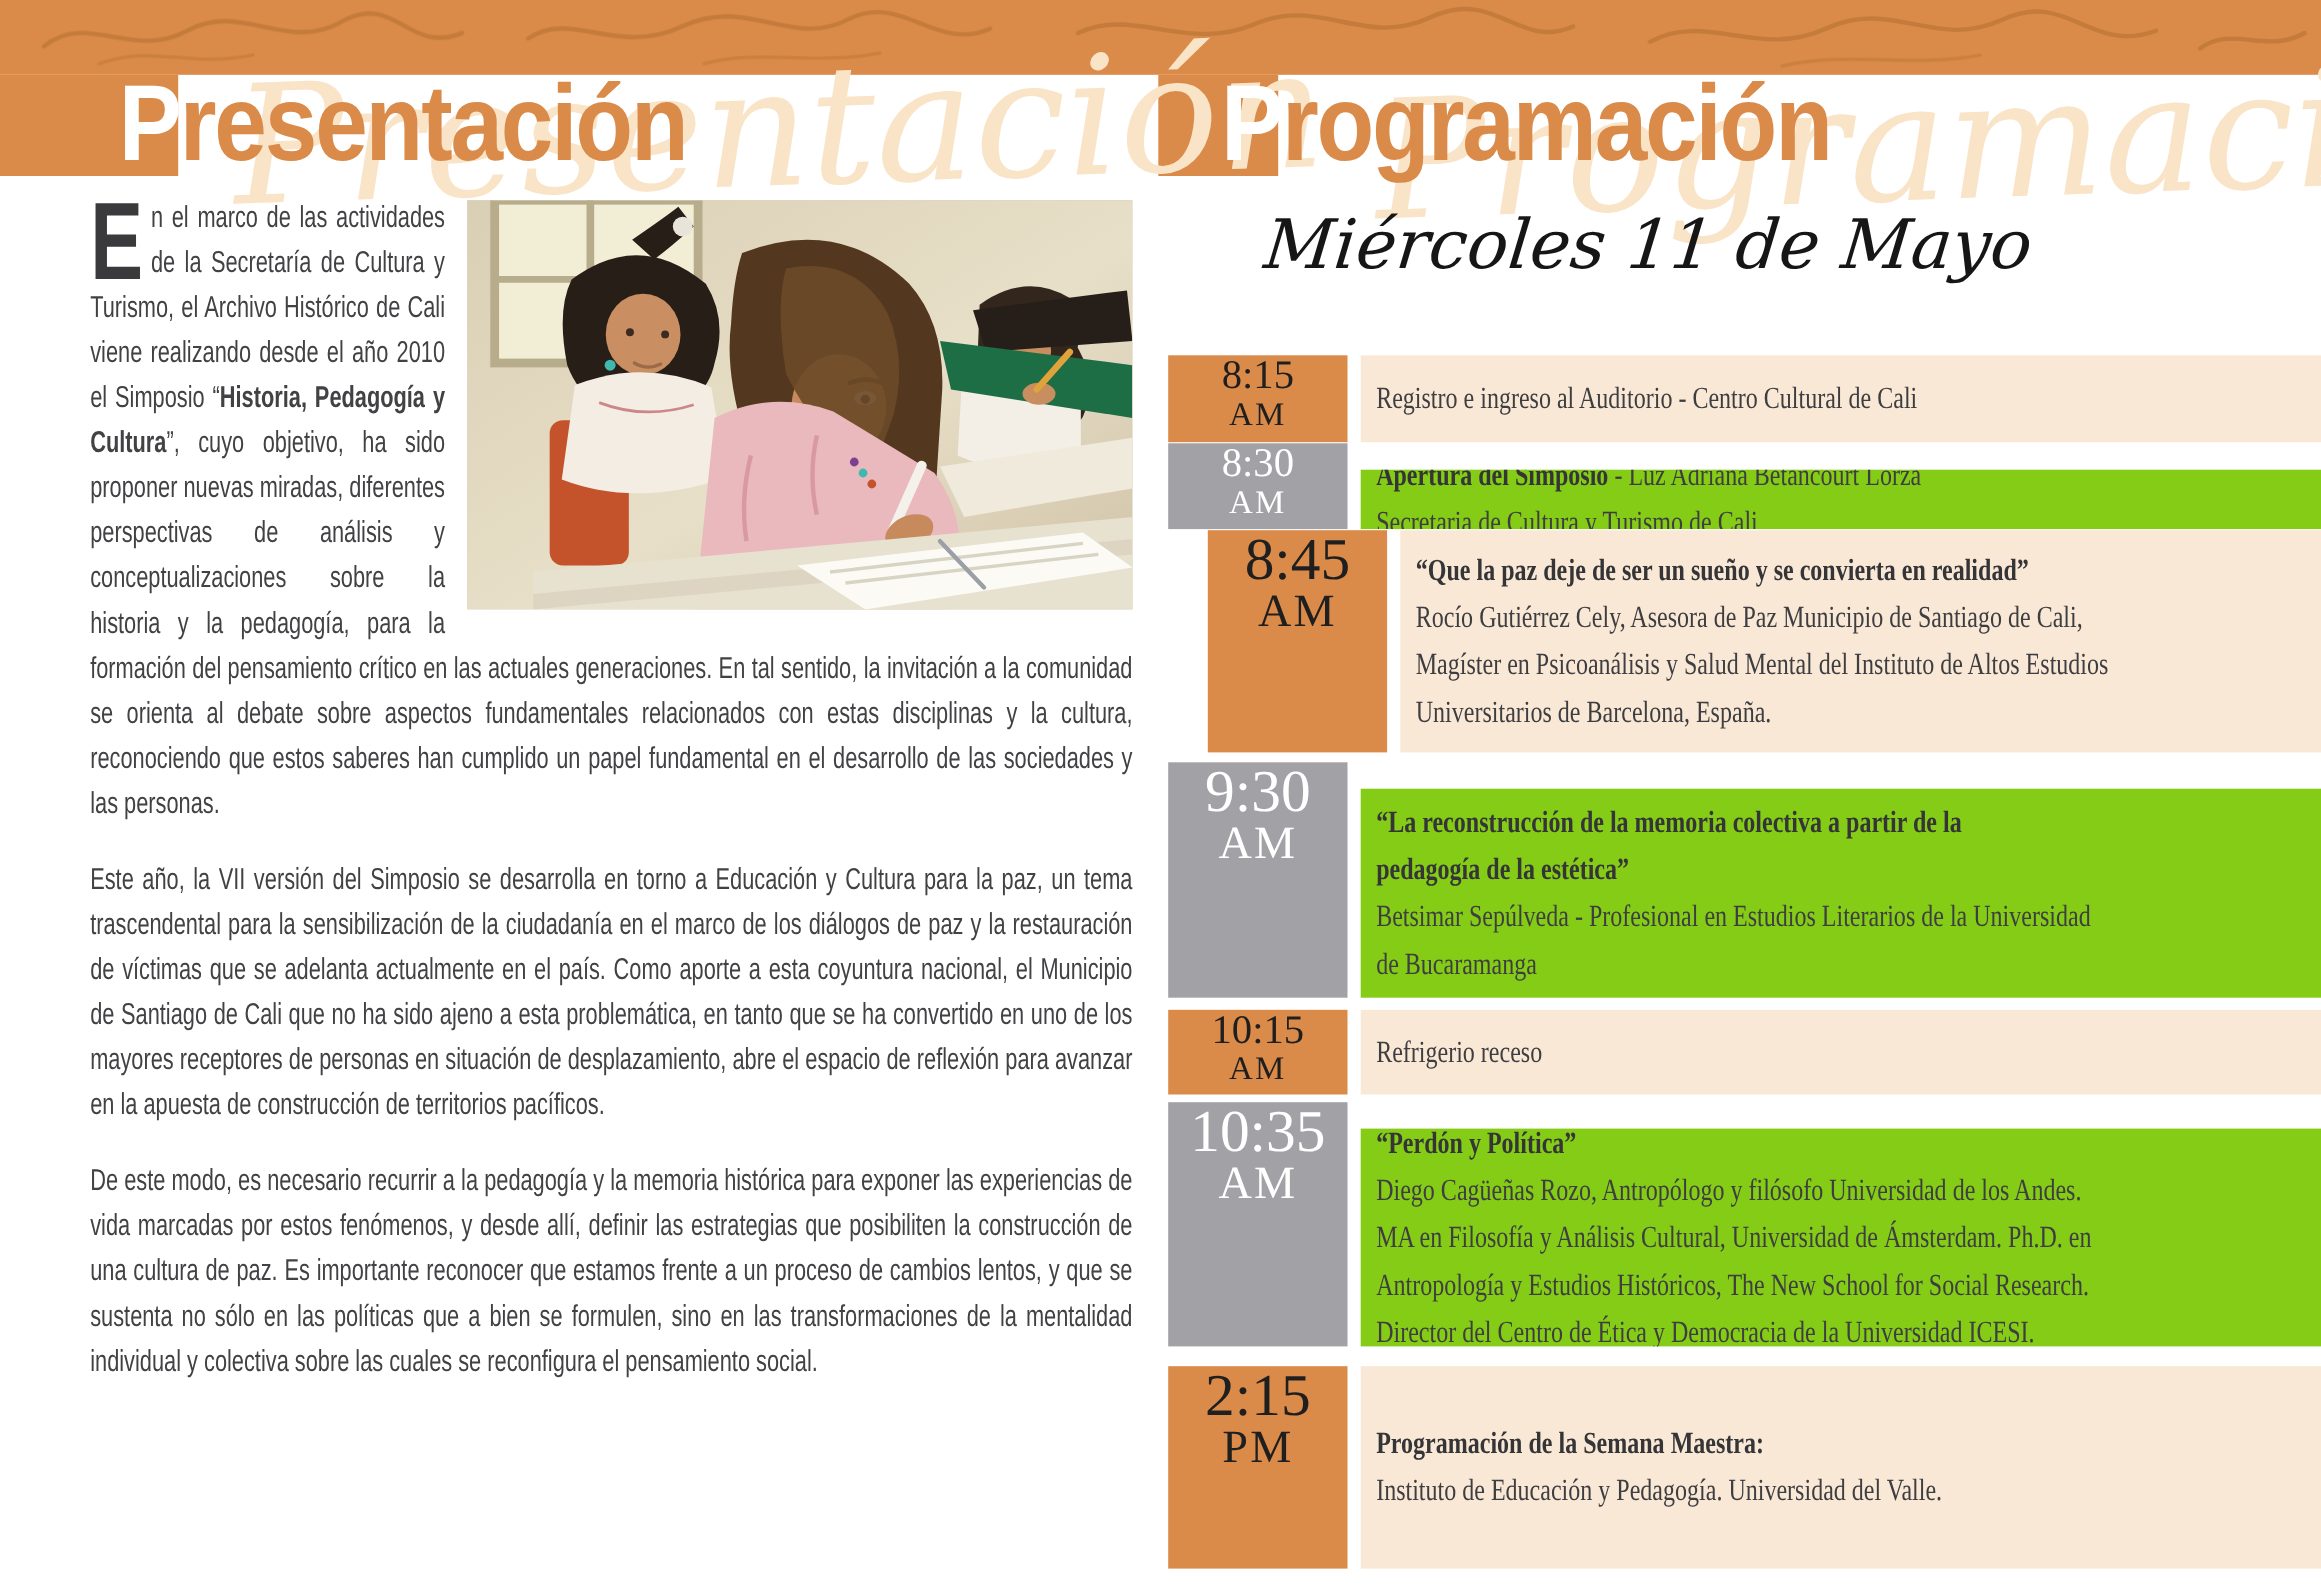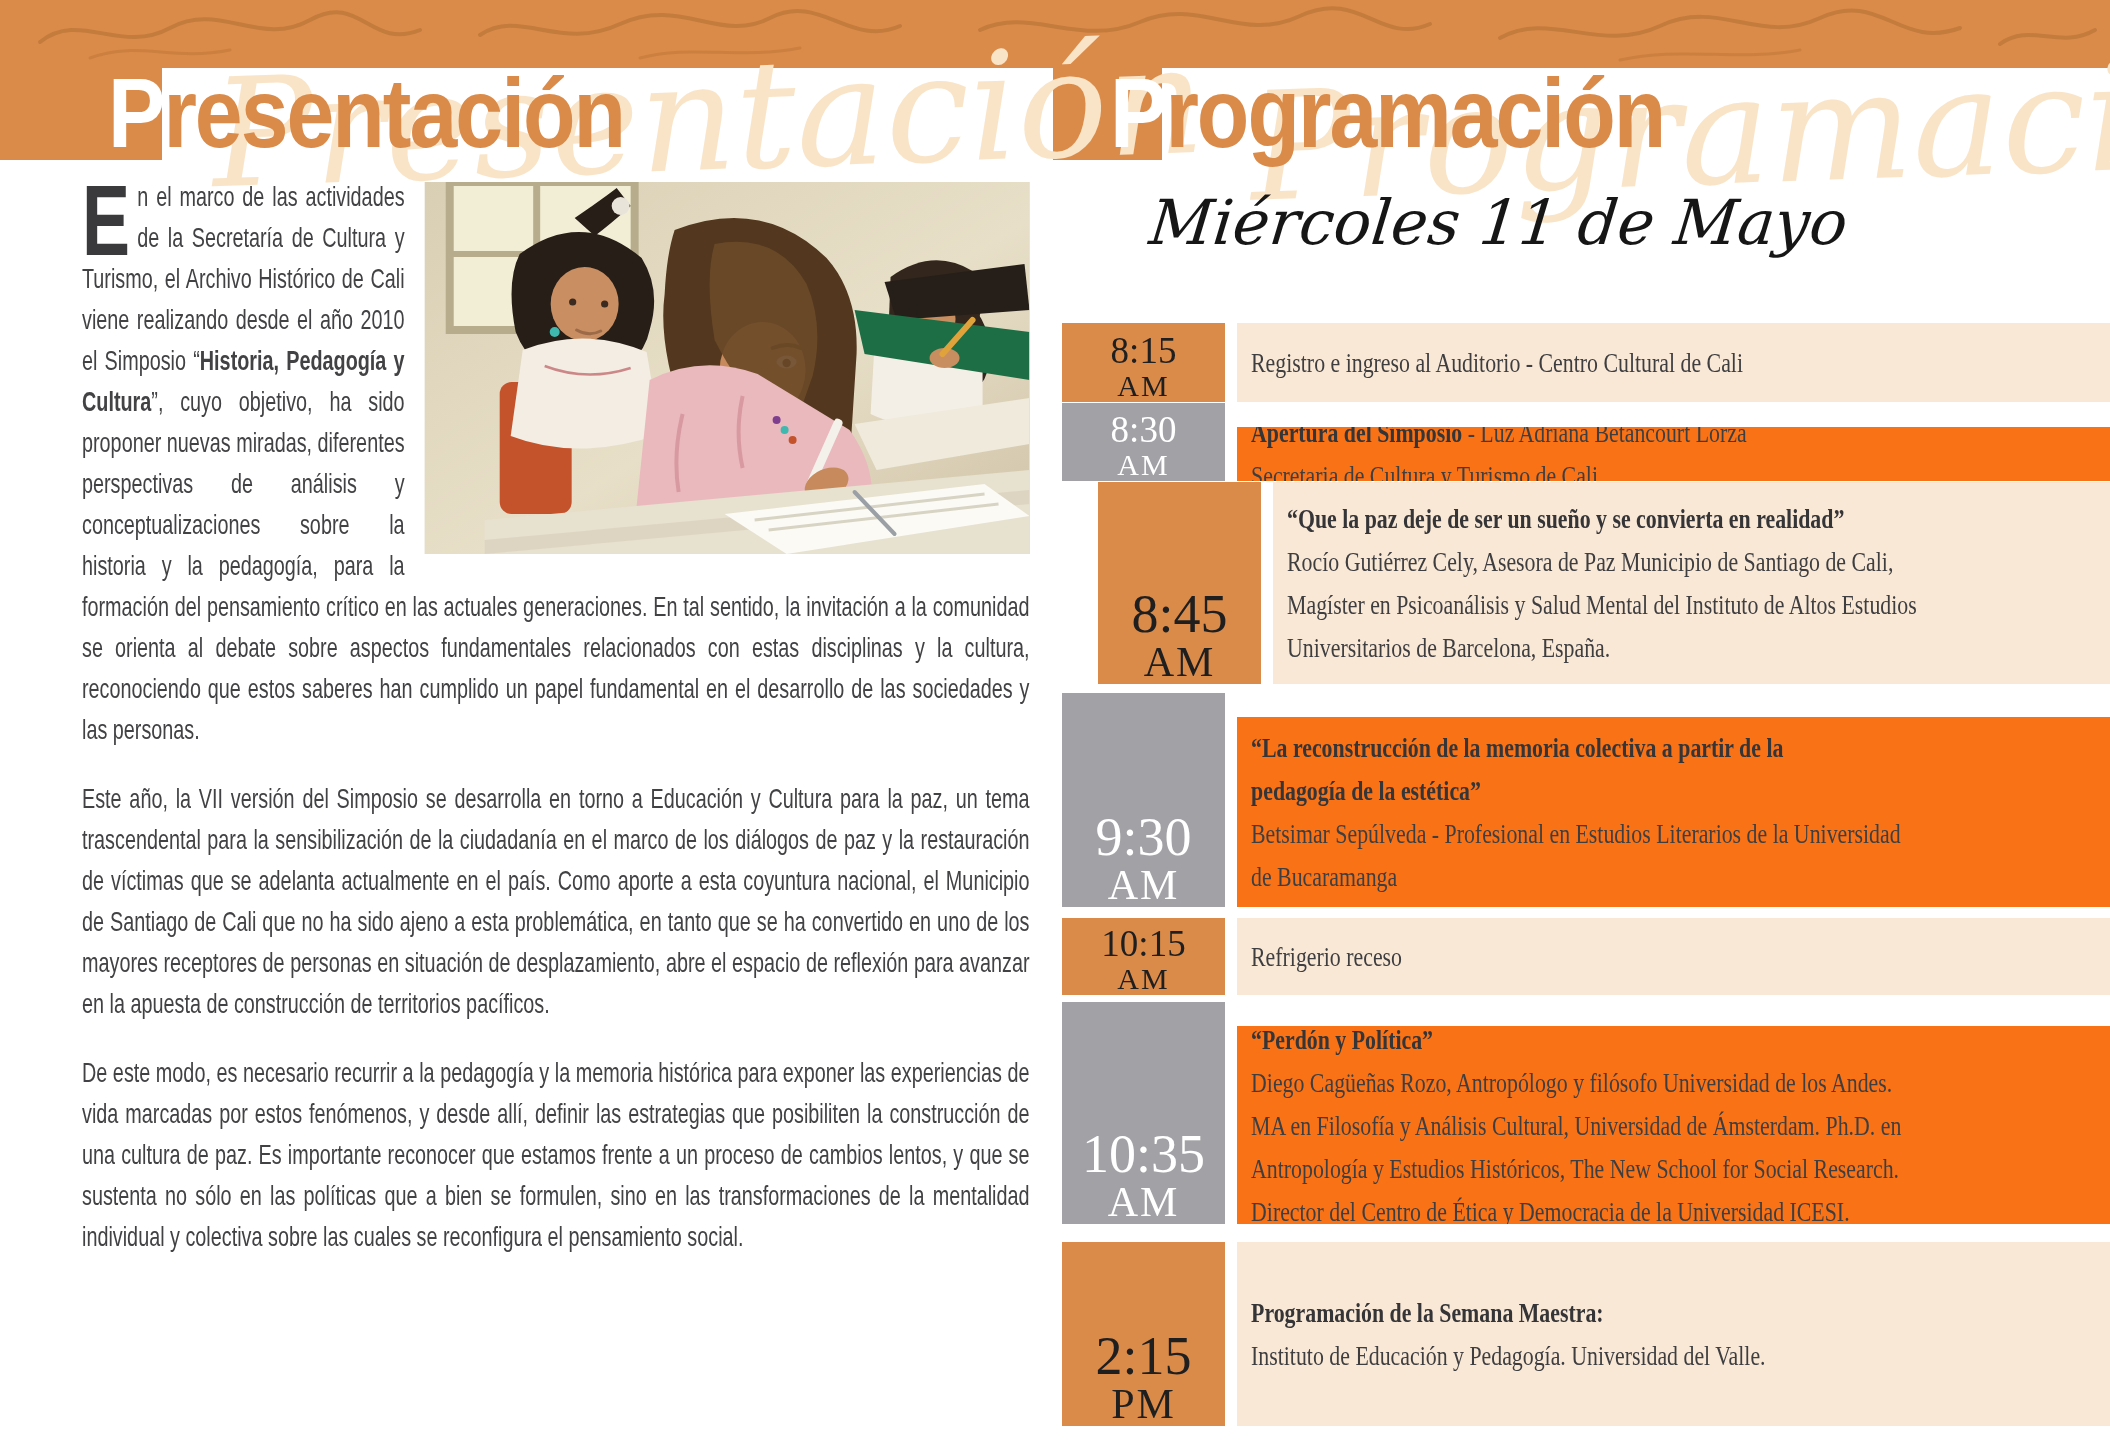--- a/index.html
+++ b/index.html
@@ -66,28 +66,28 @@
   .s-row{display:flex;}
   .s-row:nth-child(1){height:79px;margin-bottom:1px;}
   .s-row:nth-child(2){height:78px;margin-bottom:1px;}
   .s-row:nth-child(3){height:202px;margin-bottom:9px;padding-left:36px;}
   .s-row:nth-child(4){height:214px;margin-bottom:11px;}
   .s-row:nth-child(5){height:77px;margin-bottom:7px;}
   .s-row:nth-child(6){height:222px;margin-bottom:18px;}
   .s-row:nth-child(7){height:184px;}
   .timecell{
     width:163px;flex:0 0 163px;display:flex;flex-direction:column;
-    justify-content:flex-end;align-items:center;
+    justify-content:flex-start;align-items:center;
     font-family:"Liberation Serif",serif;color:var(--time-ink);
   }
   .s-row.orange .timecell{background:var(--orange);}
   .s-row.gray   .timecell{background:var(--gray);color:#ffffff;}
   .contentcell{flex:1;margin-left:12px;display:flex;flex-direction:column;justify-content:center;overflow:hidden;font-family:Liberation Serif, serif;}
   .s-row.orange .contentcell{background:var(--peach);}
-  .s-row.gray   .contentcell{background:#f97316;margin-top:24px;}
+  .s-row.gray   .contentcell{background:#84cc16;margin-top:24px;}
   .content-inner{
     width:1103px;transform:scaleX(0.78);transform-origin:0 50%;
     padding-left:18px;
   }
   .line{font-size:28px;line-height:43px;color:#3E3E41;white-space:nowrap;}
   .line b{font-weight:bold;color:#353538;}
   .t-val{letter-spacing:0;}
   .t-mer{letter-spacing:2px;}
   .s-row.sm .t-val{font-size:37px;line-height:38px;}
   .s-row.sm .t-mer{font-size:30px;line-height:32px;}

